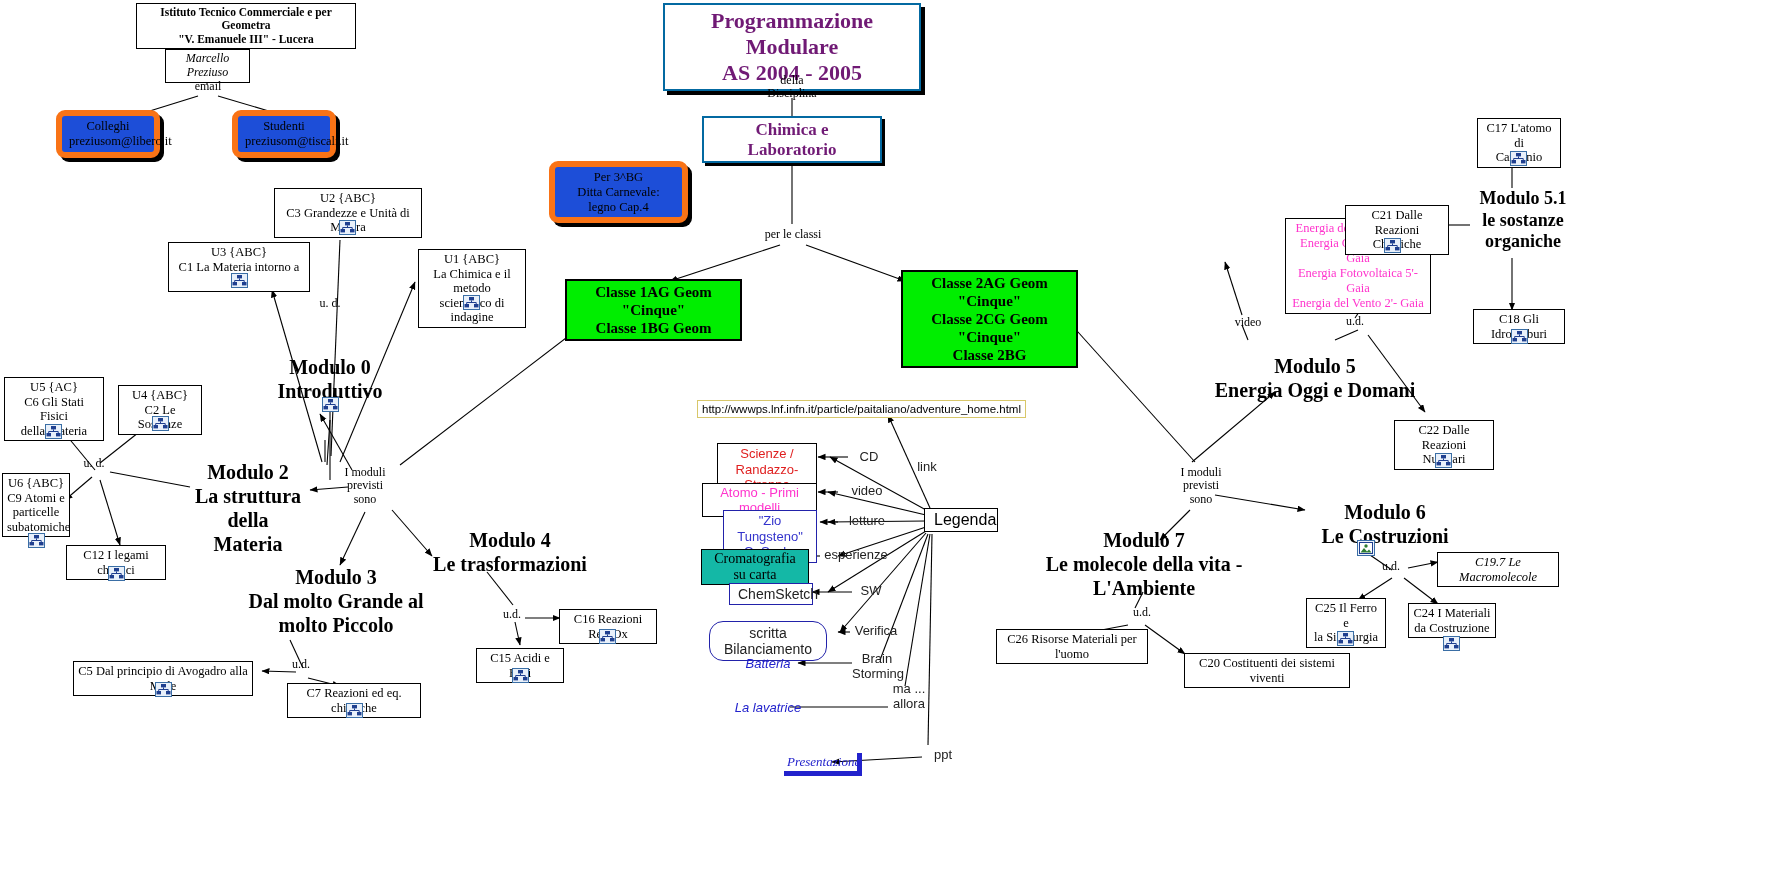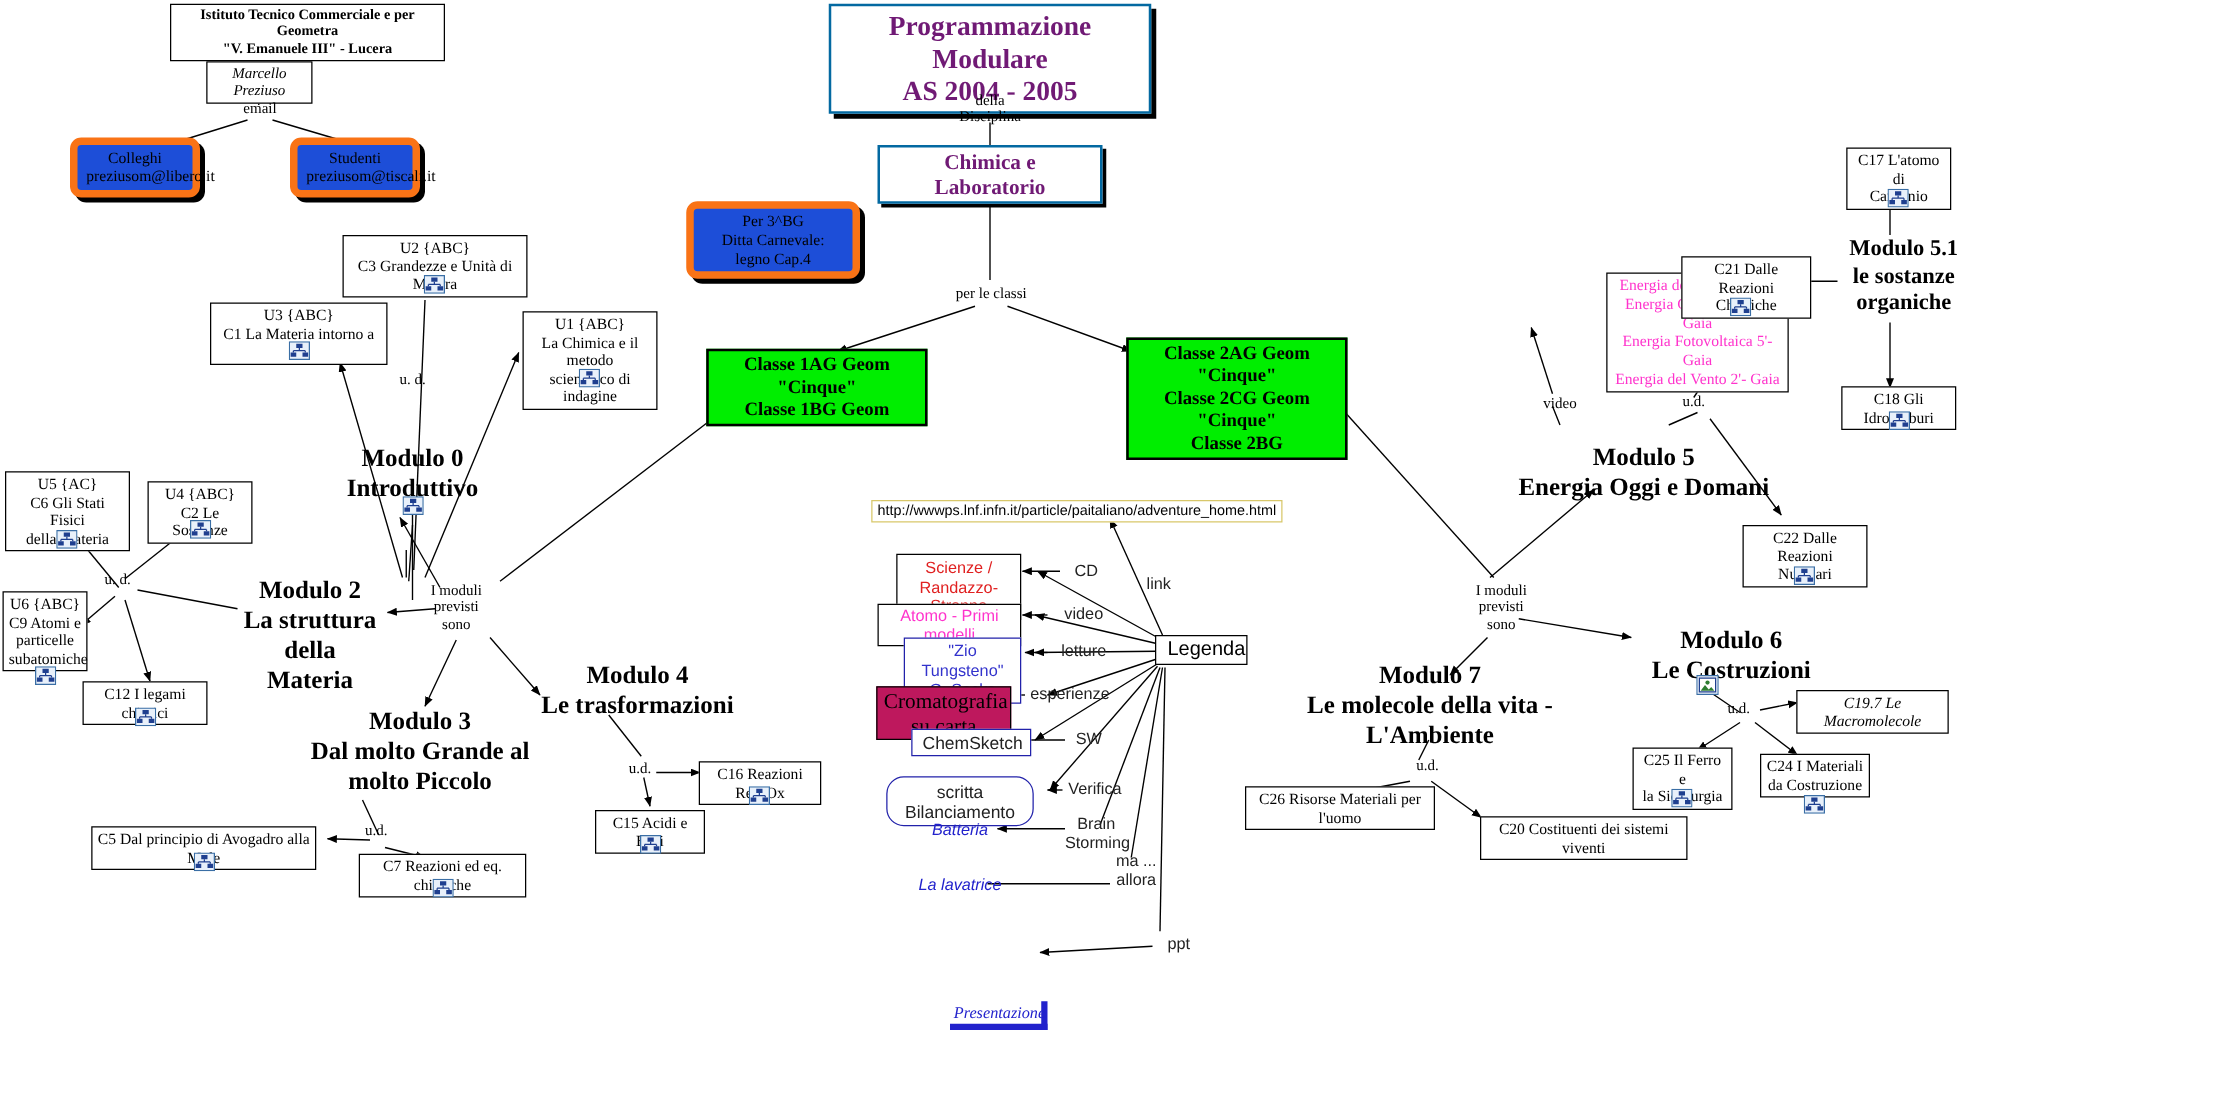--- a/index.html
+++ b/index.html
@@ -22,22 +22,22 @@
          box-shadow:4px 4px 0 #000;font-size:12.5px;line-height:1.18;padding:3px 7px;}
 
   
   .modlabel{font-weight:bold;color:#000;line-height:1.2;}
   .modlabel.big{font-size:20px;}
   .modlabel.med{font-size:18px;}
 
   
   .green{background:#00ee00;border:2px solid #000;font-weight:bold;color:#000;
          font-size:15px;line-height:1.2;padding:2px 6px;}
-  .greensm{background:#be185d;border:1px solid #000;color:#000;
-           font-size:17px;line-height:1.15;padding:1px 5px;}
+  .greensm{background:#14b8a6;border:1px solid #000;color:#000;
+           font-size:14px;line-height:1.15;padding:1px 5px;}
 
   
   .link-label{position:absolute;font-family:"Liberation Serif",serif;font-size:12px;
               color:#000;line-height:1.12;text-align:center;white-space:pre-line;}
   .lbl-sans{font-family:"Liberation Sans",sans-serif;font-size:13px;color:#222;}
 
   
   .legenda{border:1px solid #000;background:#fff;font-family:"Liberation Sans",sans-serif;
            font-size:16px;color:#000;padding:2px 9px;}
 
@@ -505,30 +505,30 @@
 
   <div class="node blue-box" style="left:723px;top:510px;width:94px;">
     <div>"Zio Tungsteno"</div>
     <div>O. Sacks</div>
   </div>
   <div class="link-label lbl-sans" style="left:843px;top:514px;width:48px;text-align:center;">letture</div>
 
   <div class="node greensm" style="left:701px;top:549px;width:108px;">Cromatografia su carta</div>
   <div class="link-label lbl-sans" style="left:820px;top:548px;width:72px;">esperienze</div>
 
-  <div class="node blue-box2" style="left:729px;top:583px;width:96px;">ChemSketch</div>
+  <div class="node blue-box2" style="left:729px;top:583px;width:84px;">ChemSketch</div>
   <div class="link-label lbl-sans" style="left:855px;top:584px;width:32px;">SW</div>
 
   <div class="node pill" style="left:709px;top:621px;width:118px;">scritta Bilanciamento</div>
   <div class="link-label lbl-sans" style="left:848px;top:624px;width:56px;">Verifica</div>
 
   <div class="node ital-blue" style="left:738px;top:656px;width:60px;">Batteria</div>
   <div class="link-label lbl-sans" style="left:852px;top:652px;width:50px;">Brain
 Storming</div>
 
   <div class="node ital-blue" style="left:733px;top:700px;width:70px;">La lavatrice</div>
   <div class="link-label lbl-sans" style="left:885px;top:682px;width:48px;">ma ...
 allora</div>
 
-  <div class="node pres" style="left:760px;top:753px;width:78px;margin-top:48px;">Presentazione</div>
+  <div class="node pres" style="left:784px;top:753px;width:78px;">Presentazione</div>
   <div class="link-label lbl-sans" style="left:928px;top:748px;width:30px;">ppt</div>
 
 </div>
 
 </body></html>

